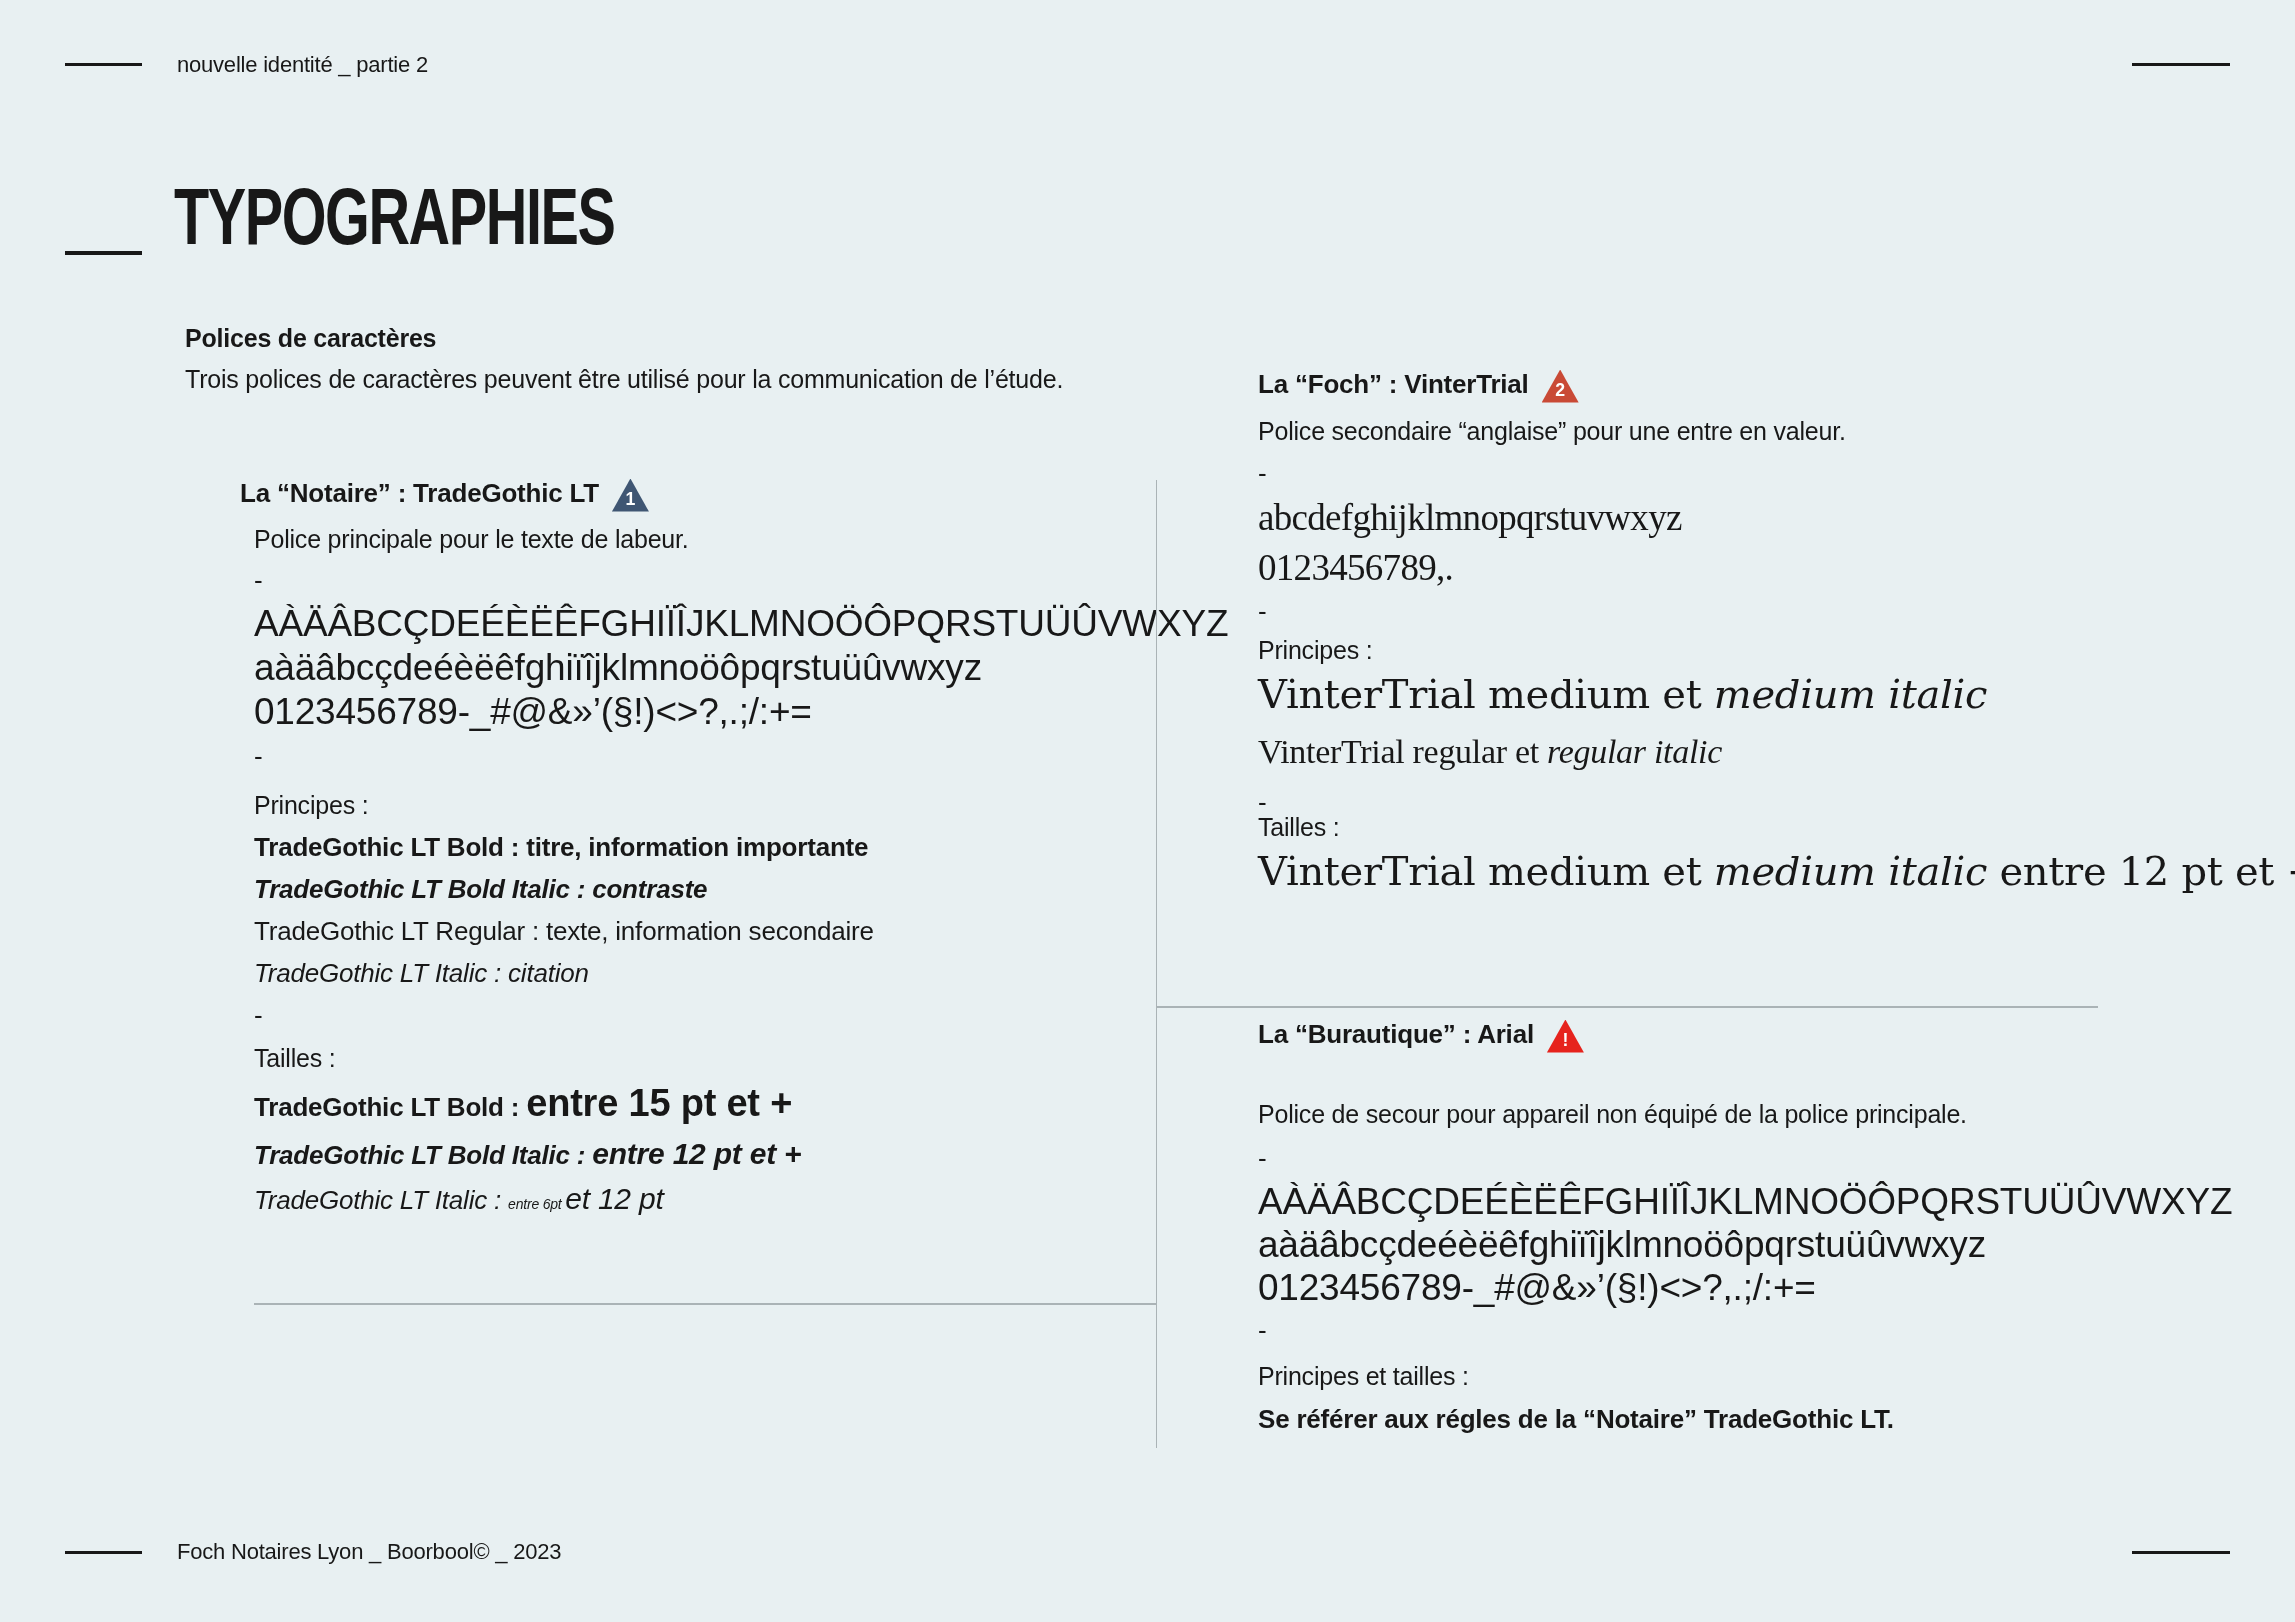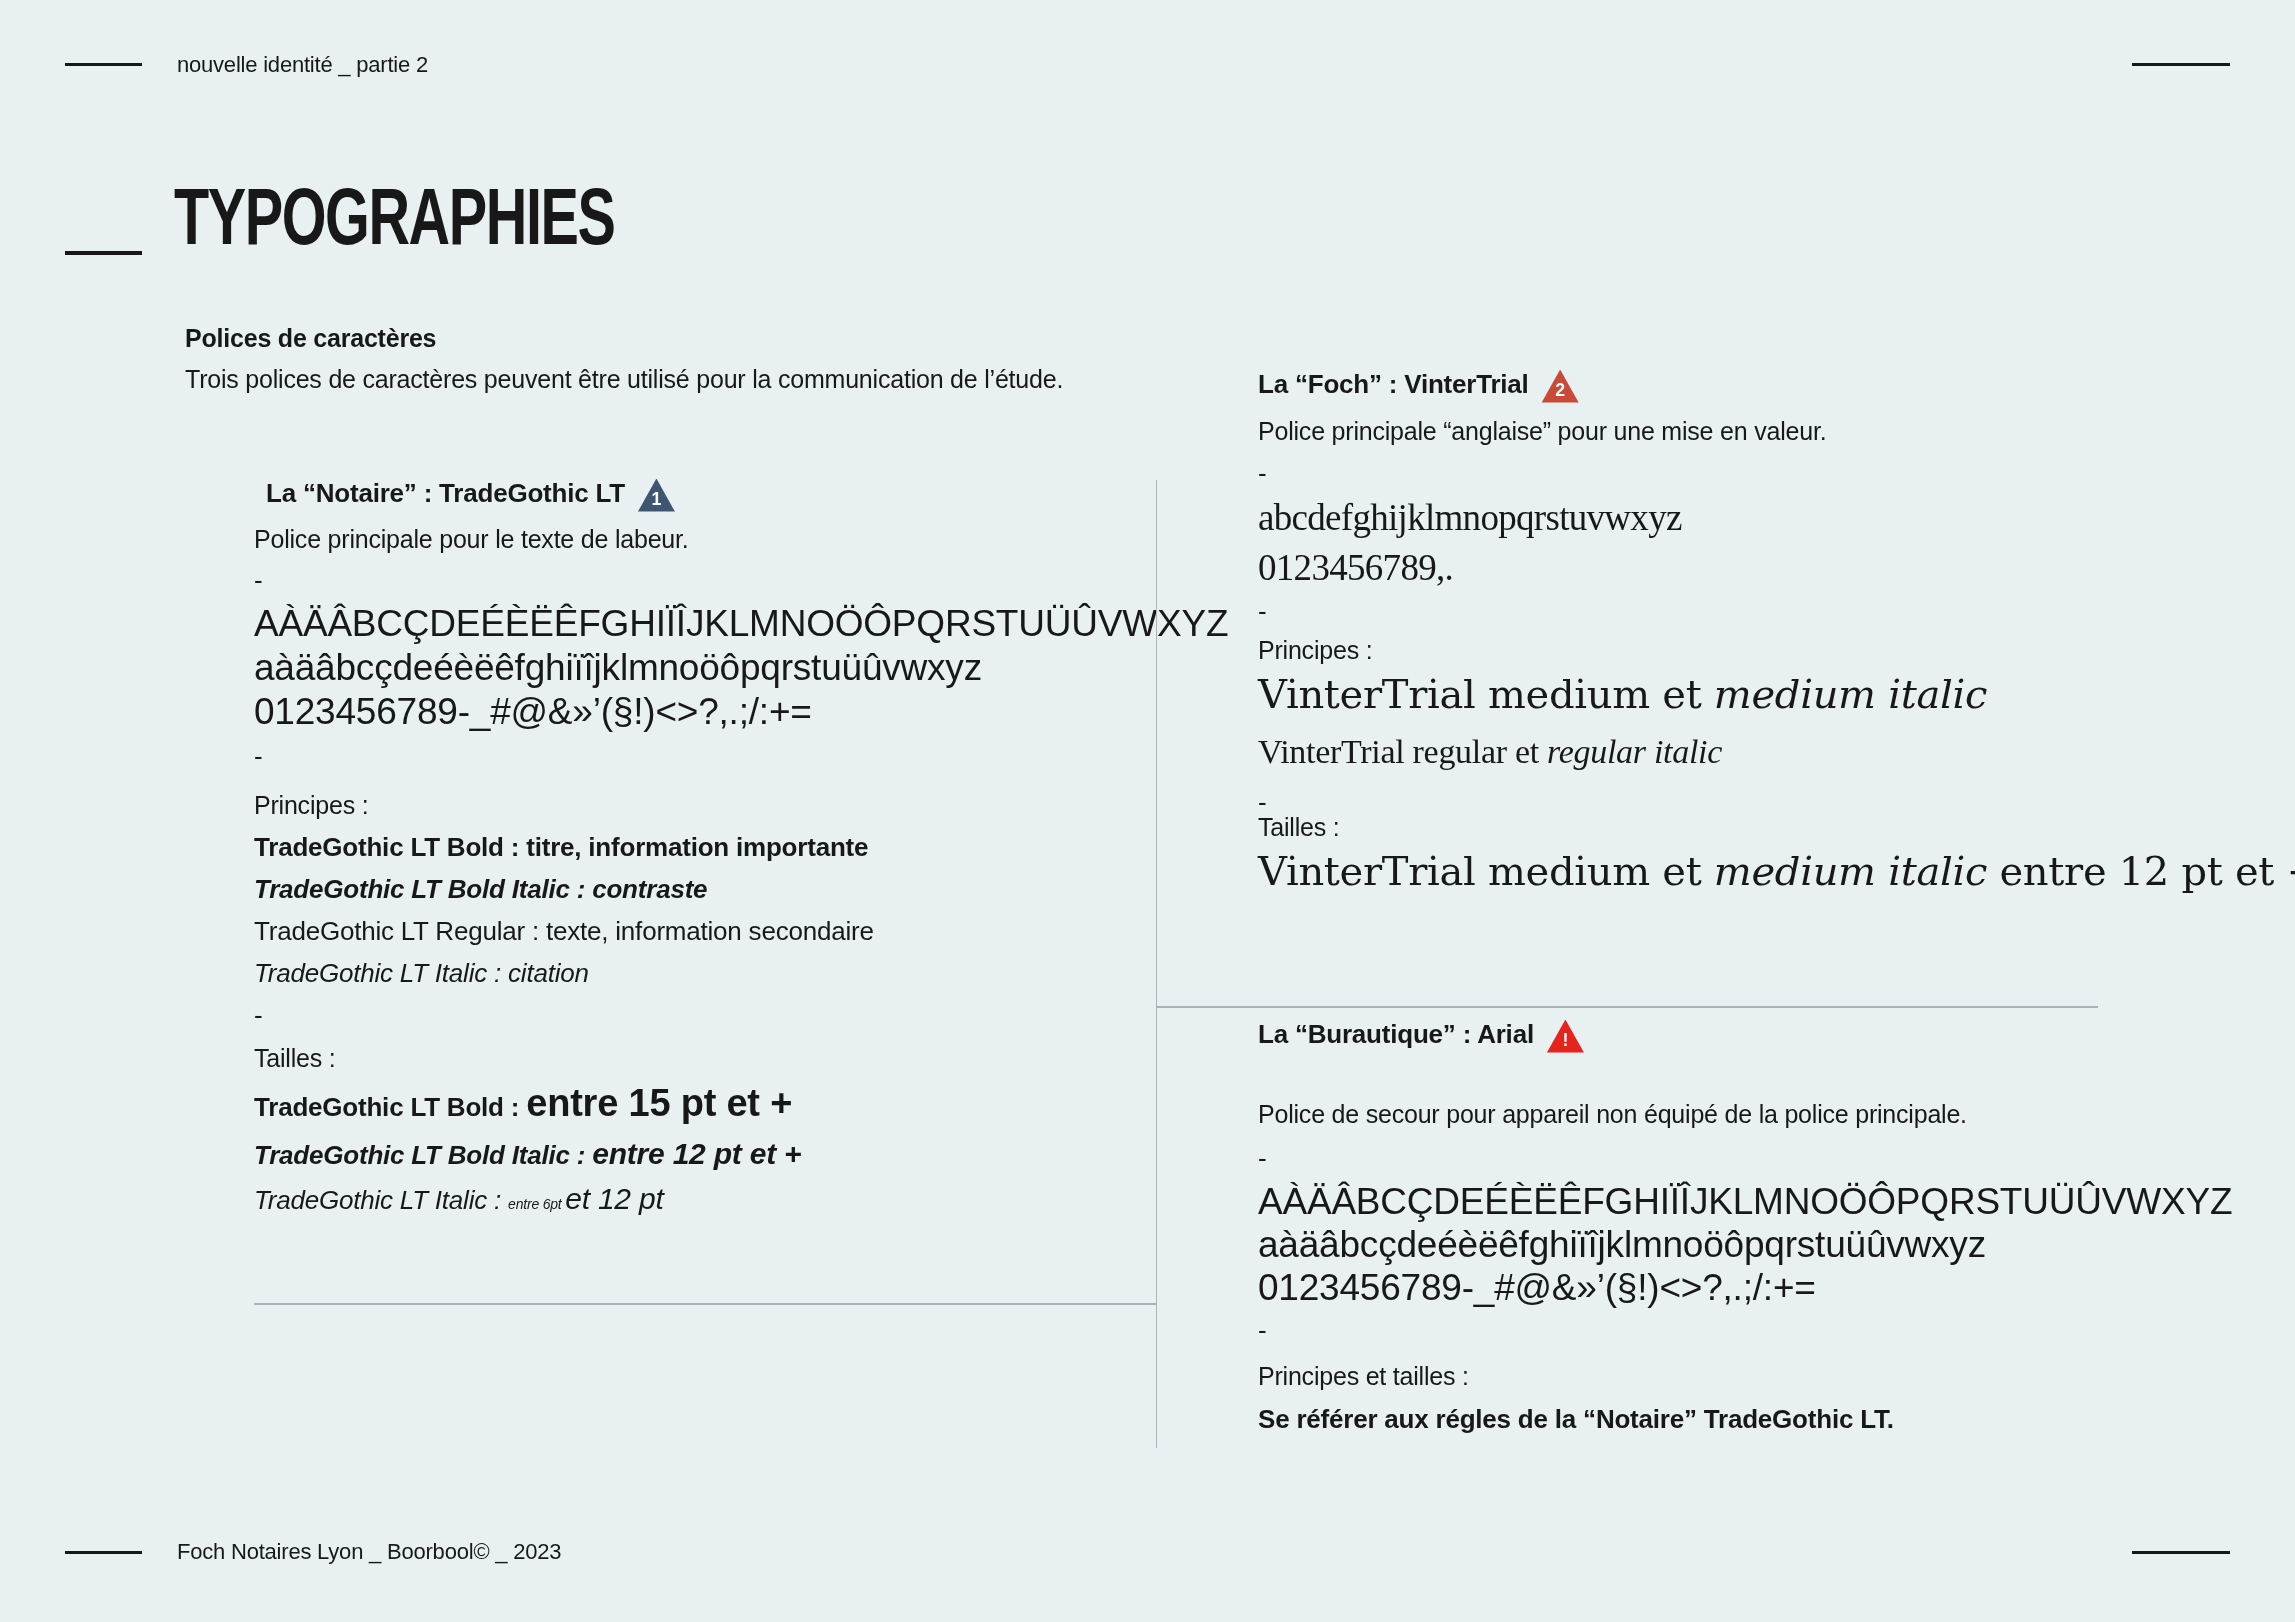--- a/index.html
+++ b/index.html
@@ -47,21 +47,21 @@
 <div class="mark" style="left:2132px;top:63px;width:98px"></div>
 
 <div class="mark" style="left:65px;top:251px;width:77px;height:3.9px"></div>
 <h1 class="title" style="margin:0">TYPOGRAPHIES</h1>
 
 <div class="abs" style="left:185px;top:318px">
   <div class="row b fs38 lh62">Polices de caractères</div>
   <div class="row fs38 lh62">Trois polices de caractères peuvent être utilisé pour la communication de l’étude.</div>
 </div>
 
-<div class="abs" style="left:266px;top:474px">
+<div class="abs" style="left:240px;top:474px">
   <span class="row b fs40 lh60">La “Notaire” : TradeGothic LT</span><span class="tri tri1">1</span>
 </div>
 <div class="abs row fs38 lh60" style="left:254px;top:520px">Police principale pour le texte de labeur.</div>
 
 <div class="abs" style="left:254px;top:558px">
   <div class="row fs40 lh68">-</div>
   <div class="row fs44 lh68">AÀÄÂBCÇDEÉÈËÊFGHIÏÎJKLMNOÖÔPQRSTUÜÛVWXYZ</div>
   <div class="row fs44 lh68">aàäâbcçdeéèëêfghiïîjklmnoöôpqrstuüûvwxyz</div>
   <div class="row fs44 lh68">0123456789-_#@&amp;»’(§!)&lt;&gt;?,.;/:+=</div>
   <div class="row fs40 lh68">-</div>
@@ -82,21 +82,21 @@
   <div class="row fs40 lh70"><span class="bi">TradeGothic LT Bold Italic : </span><span class="bi lg">entre 12 pt et +</span></div>
   <div class="row fs40 lh62"><span class="i">TradeGothic LT Italic : </span><span class="i xs">entre 6pt </span><span class="i lg">et 12 pt</span></div>
 </div>
 
 <div class="rule" style="left:254px;top:1303px;width:902px;height:2px"></div>
 <div class="rule" style="left:1156px;top:480px;width:1.3px;height:968px"></div>
 
 <div class="abs" style="left:1258px;top:365px">
   <span class="row b fs40 lh60">La “Foch” : VinterTrial</span><span class="tri tri2">2</span>
 </div>
-<div class="abs row fs38 lh60" style="left:1258px;top:412px">Police principale “anglaise” pour une mise en valeur.</div>
+<div class="abs row fs38 lh60" style="left:1258px;top:412px">Police secondaire “anglaise” pour une entre en valeur.</div>
 
 <div class="abs" style="left:1258px;top:454px">
   <div class="row fs40 lh58">-</div>
   <div class="row sf-alpha lh80">abcdefghijklmnopqrstuvwxyz</div>
   <div class="row sf-alpha lh74">0123456789,.</div>
   <div class="row fs40 lh58">-</div>
 </div>
 
 <div class="abs" style="left:1258px;top:629px">
   <div class="row fs38 lh64">Principes :</div>

